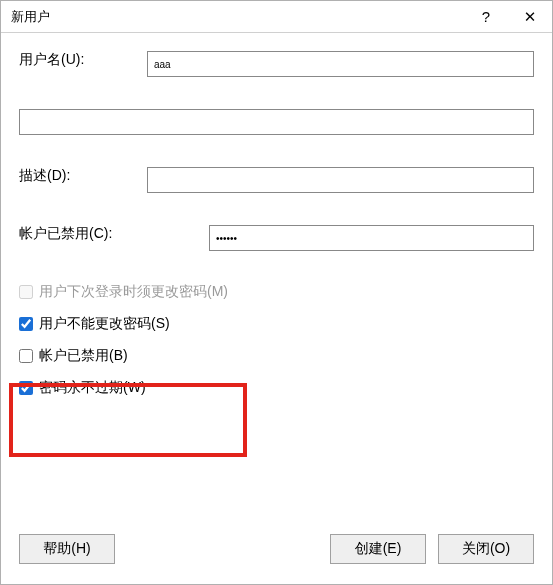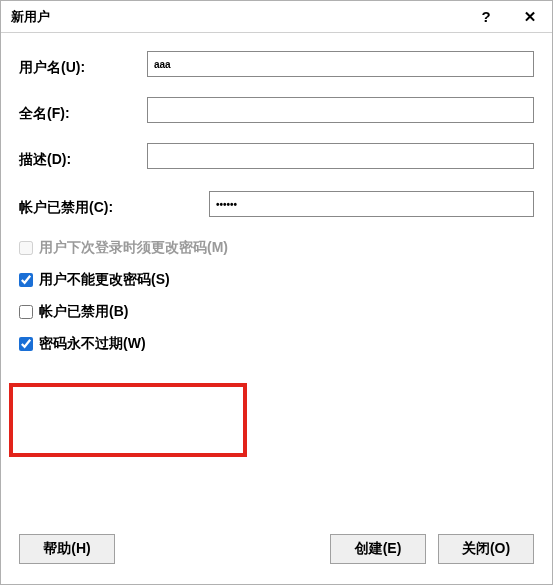--- a/index.html
+++ b/index.html
@@ -1,15 +1,15 @@
 <!DOCTYPE html>
 <html><head>
 <meta charset="utf-8">
 <style>
-  * { box-sizing: border-box; font-weight: bold; }
+  * { box-sizing: border-box; }
   html, body { margin: 0; padding: 0; }
   body {
     font-family: "Microsoft YaHei", "Segoe UI", Tahoma, sans-serif;
     font-size: 13px;
     background: #fff;
     width: 553px;
     height: 585px;
     overflow: hidden;
   }
   .dialog {
@@ -41,22 +41,22 @@
     font-size: 15px;
     color: #000;
   }
   .body {
     flex: 1;
     padding: 18px 18px 0 18px;
     position: relative;
   }
   .row {
     display: flex;
-    align-items: flex-end;
-    margin-bottom: 20px;
+    align-items: flex-start;
+    margin-bottom: 32px;
   }
   .row .lbl {
     width: 128px;
     font-size: 14px;
     color: #000;
   }
   .row input[type="text"],
   .row input[type="password"] {
     flex: 1;
     height: 26px;
@@ -132,21 +132,20 @@
   </div>
 
   <div class="body">
 
     <div class="row">
       <span class="lbl">用户名(U):</span>
       <input type="text" value="aaa" style="">
     </div>
 
     <div class="row">
-      <span class="lbl">全名(F):</span>
       <input type="text" value="" style="">
     </div>
 
     <div class="row">
       <span class="lbl">描述(D):</span>
       <input type="text" value="" style="">
     </div>
 
     <div class="password-section">
       <div class="row">

